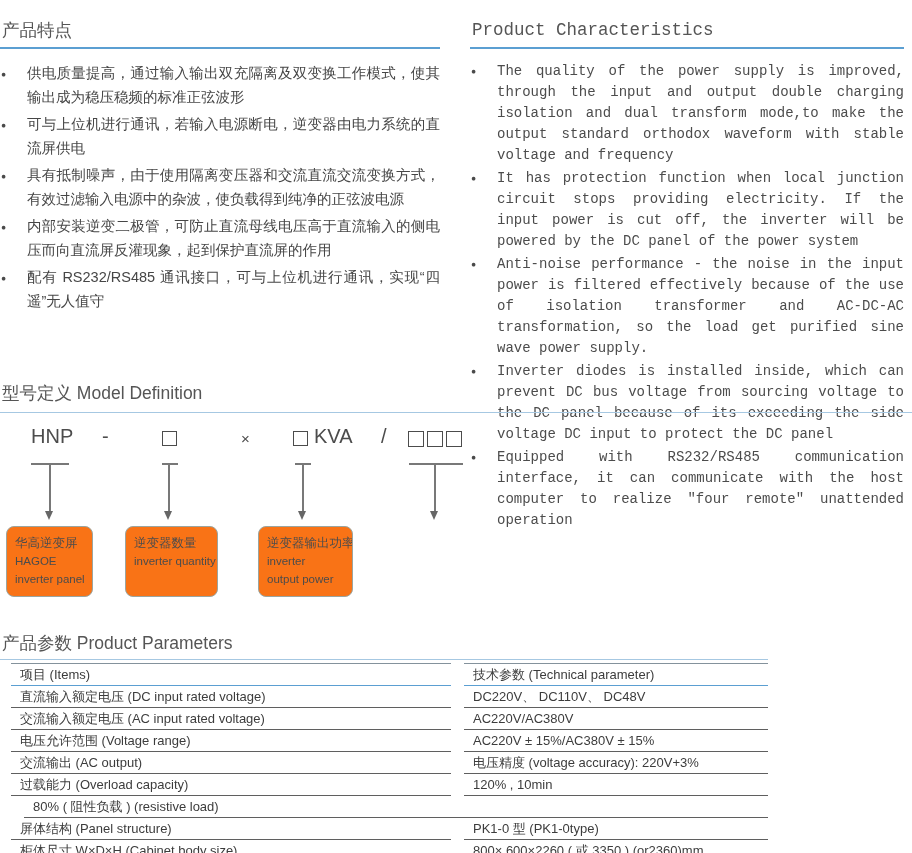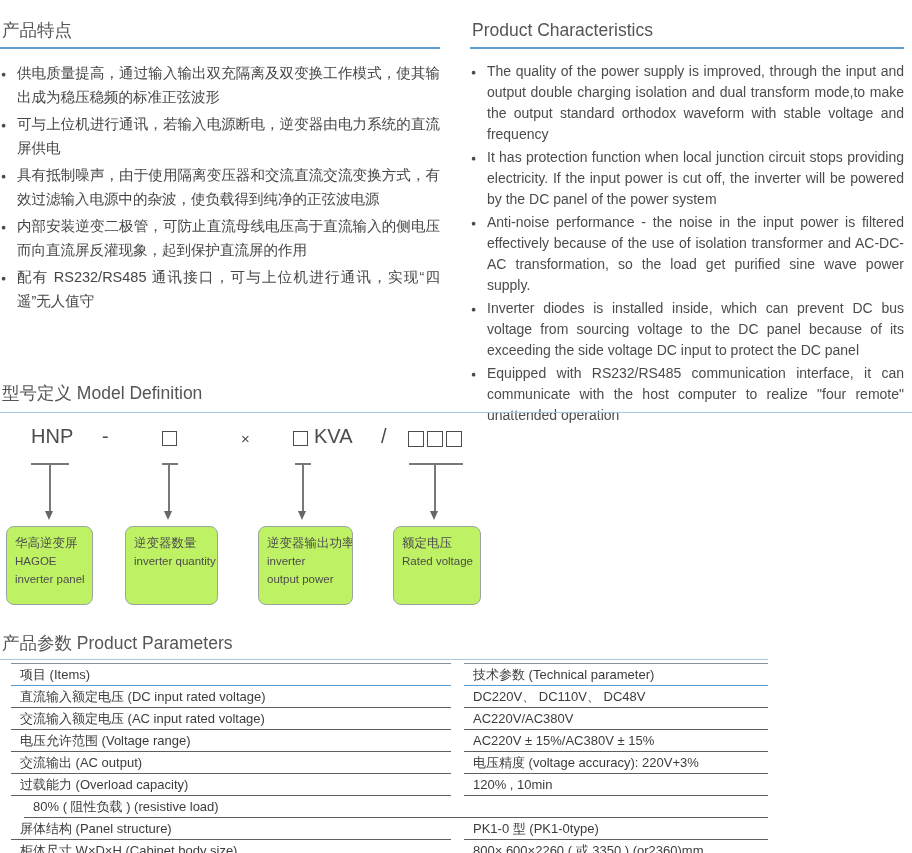--- a/index.html
+++ b/index.html
@@ -11,24 +11,24 @@
   }
   
   h2.sec {
     font-size:17.5px; line-height:22px; font-weight:400; color:#555;
     padding:3px 0 6px 2px; border-bottom:2px solid #5b9fd2;
   }
   h2.sec-light { border-bottom:1px solid #a6c8e2; padding-bottom:8px;margin-top:16px; }
   
   .sec-top { position:absolute; top:16px; left:0; width:912px; display:flex; }
   .col-left  { width:440px; }
-  .col-right { width:434px; margin-left:30px; }
+  .col-right { width:434px; margin-left:30px;font-family:Liberation Mono, monospace; }
   ul.features { list-style:none; margin-top:12px; }
   ul.features li {
-    position:relative; padding-left:17px; text-align:justify; margin-bottom:3px;
+    position:relative; padding-left:27px; text-align:justify; margin-bottom:3px;
   }
   ul.features li::before {
     content:"\25CF"; position:absolute; left:1px; top:1px; font-size:8.5px; color:#4a4a4a;
   }
   ul.cn li { font-size:14.5px; line-height:24px; color:#464646; }
   ul.en li { font-size:14px;   line-height:21px; color:#4c4c4c; margin-bottom:2px; }
   
   .sec-model { position:absolute; top:364px; left:0; width:912px; }
   .sec-model h2 { padding-top:2px; }
   .diagram { position:relative; height:212px; }
@@ -40,22 +40,22 @@
   }
   .sq-lg { width:16px; height:16px; }
   .hbar { position:absolute; top:50px; height:1.5px; background:#787878; }
   .vbar { position:absolute; top:50px; width:1.5px; height:49px; background:#787878; }
   .ahead {
     position:absolute; top:98px; width:0; height:0;
     border-left:4.5px solid transparent; border-right:4.5px solid transparent;
     border-top:9px solid #666;
   }
   .mbox {
-    position:absolute; top:113px; height:79px;
-    background:#bef264; border:1px solid #9aa5a0; border-radius:8px;
+    position:absolute; top:113px; height:71px;
+    background:#f97316; border:1px solid #9aa5a0; border-radius:8px;
     padding:7px 0 12px 8px; color:#4c4c4c; overflow:hidden;
   }
   .mbox .bl { line-height:18px; white-space:nowrap; }
   .mbox .zh { font-size:12.5px; }
   .mbox .en { font-size:11.5px; }
   
   .sec-params { position:absolute; top:612px; left:0; width:768px; }
   .sec-params h2 { padding-top:4px; padding-bottom:5px; border-bottom:1.5px solid #a6c8e2; }
   .ptable { margin-top:3px; font-size:13px; color:#3c3c3c; }
   .prow { display:flex;padding-left:11px; }
@@ -132,24 +132,20 @@
       </div>
       <div class="mbox" style="left:125px;width:93px">
         <div class="bl zh">逆变器数量</div>
         <div class="bl en">inverter quantity</div>
       </div>
       <div class="mbox" style="left:258px;width:95px">
         <div class="bl zh">逆变器输出功率</div>
         <div class="bl en">inverter</div>
         <div class="bl en">output power</div>
       </div>
-      <div class="mbox" style="left:393px;width:88px">
-        <div class="bl zh">额定电压</div>
-        <div class="bl en">Rated voltage</div>
-      </div>
     </div>
   </div>
 
   <div class="sec-params">
     <h2 class="sec sec-light">产品参数 Product Parameters</h2>
     <div class="ptable">
       <div class="prow ph">
         <div class="pcell-l">项目 (Items)</div>
         <div class="pcell-r">技术参数 (Technical parameter)</div>
       </div>

